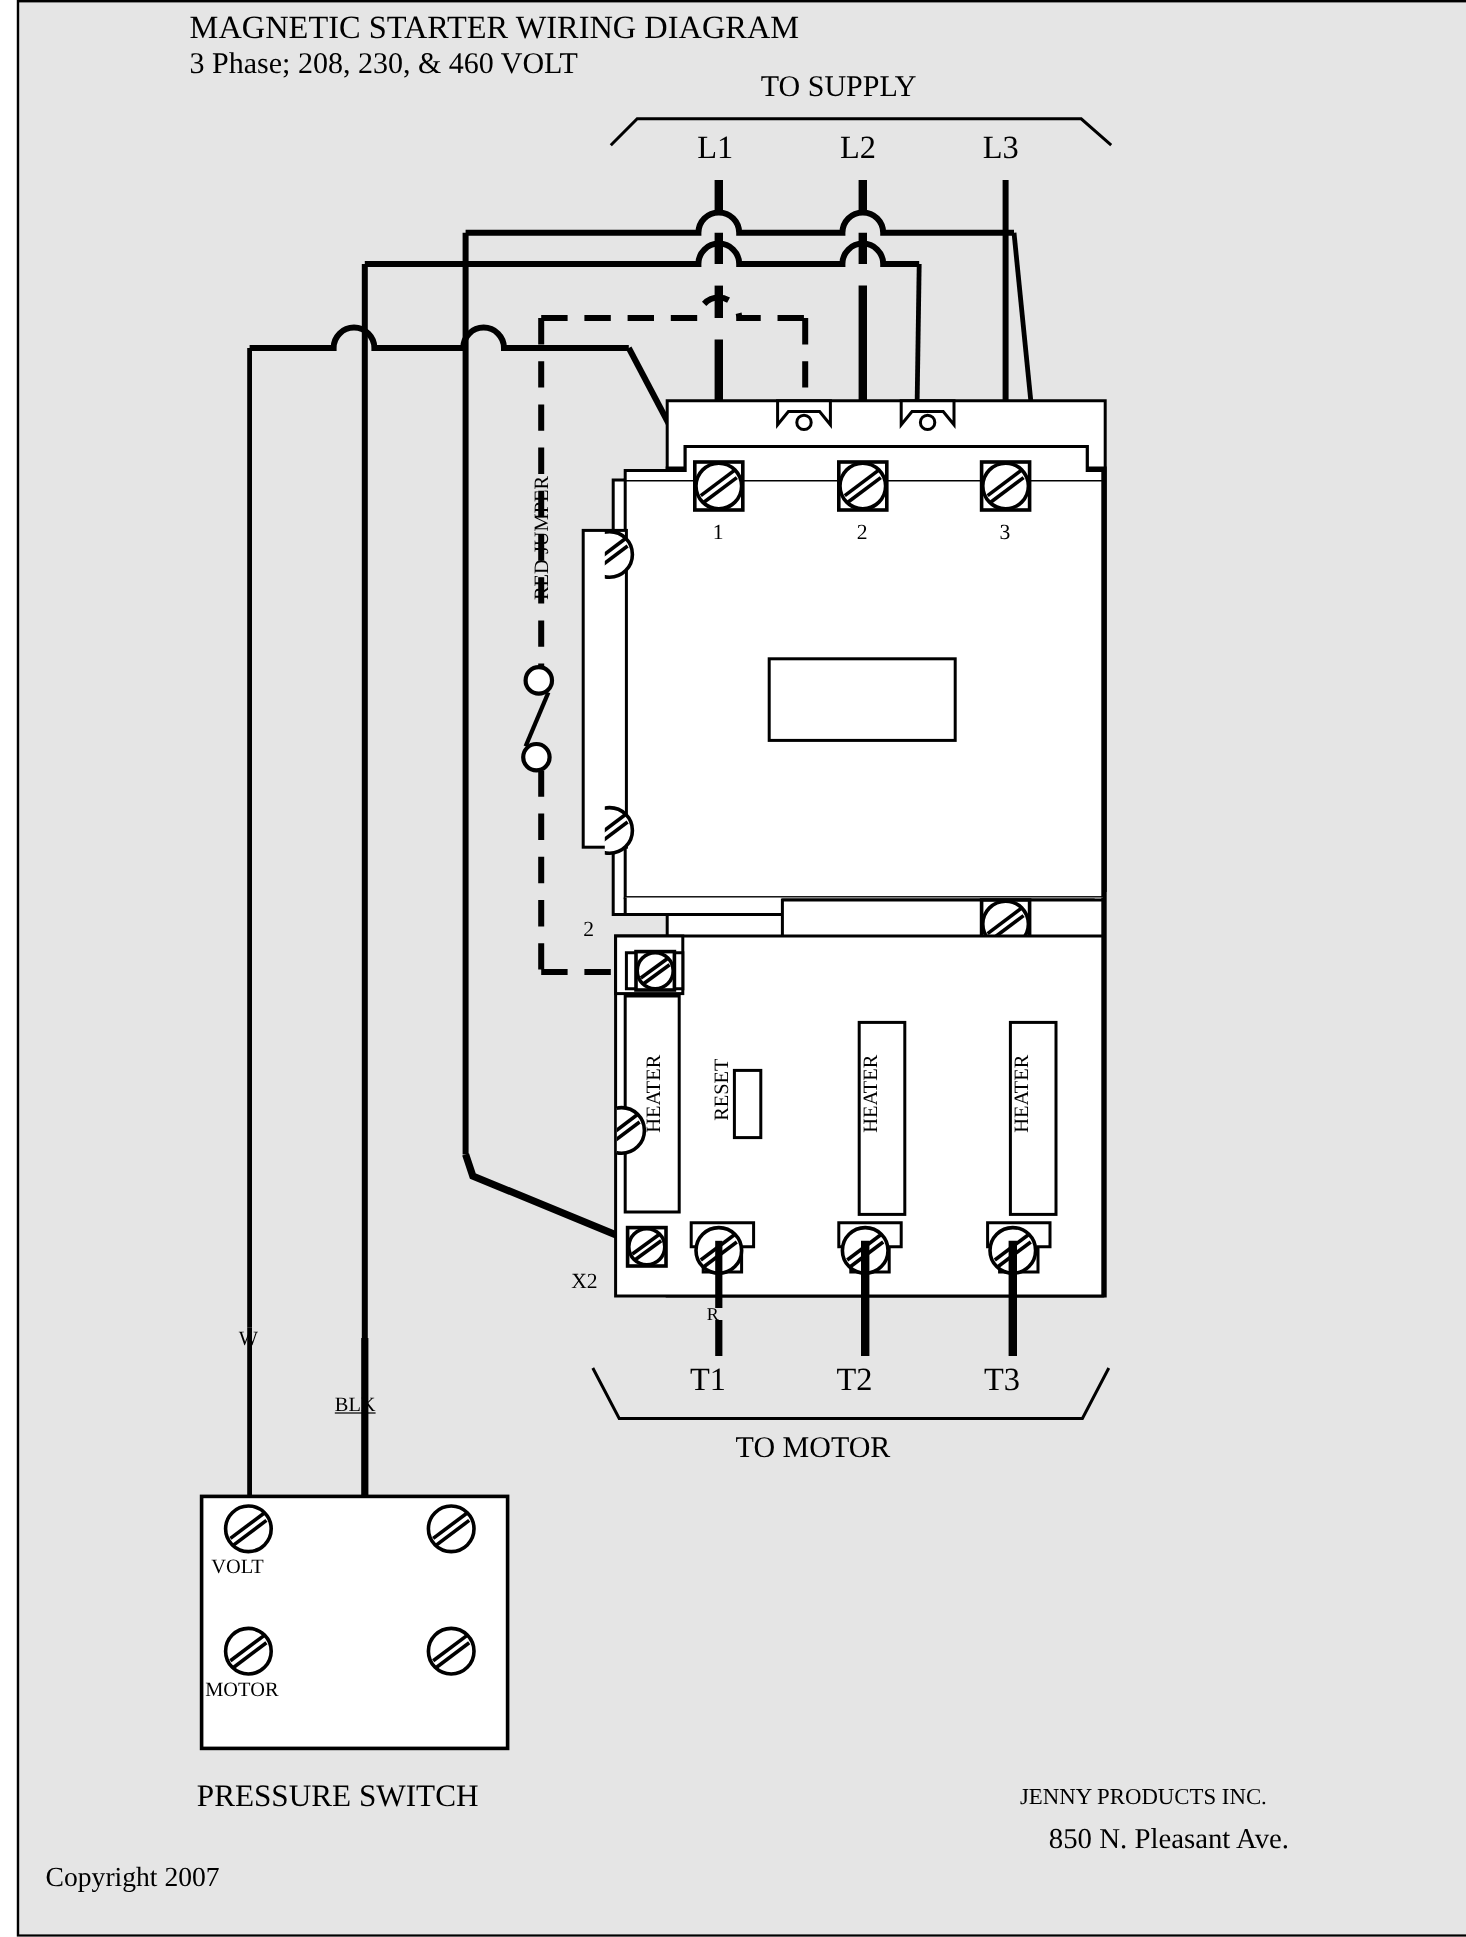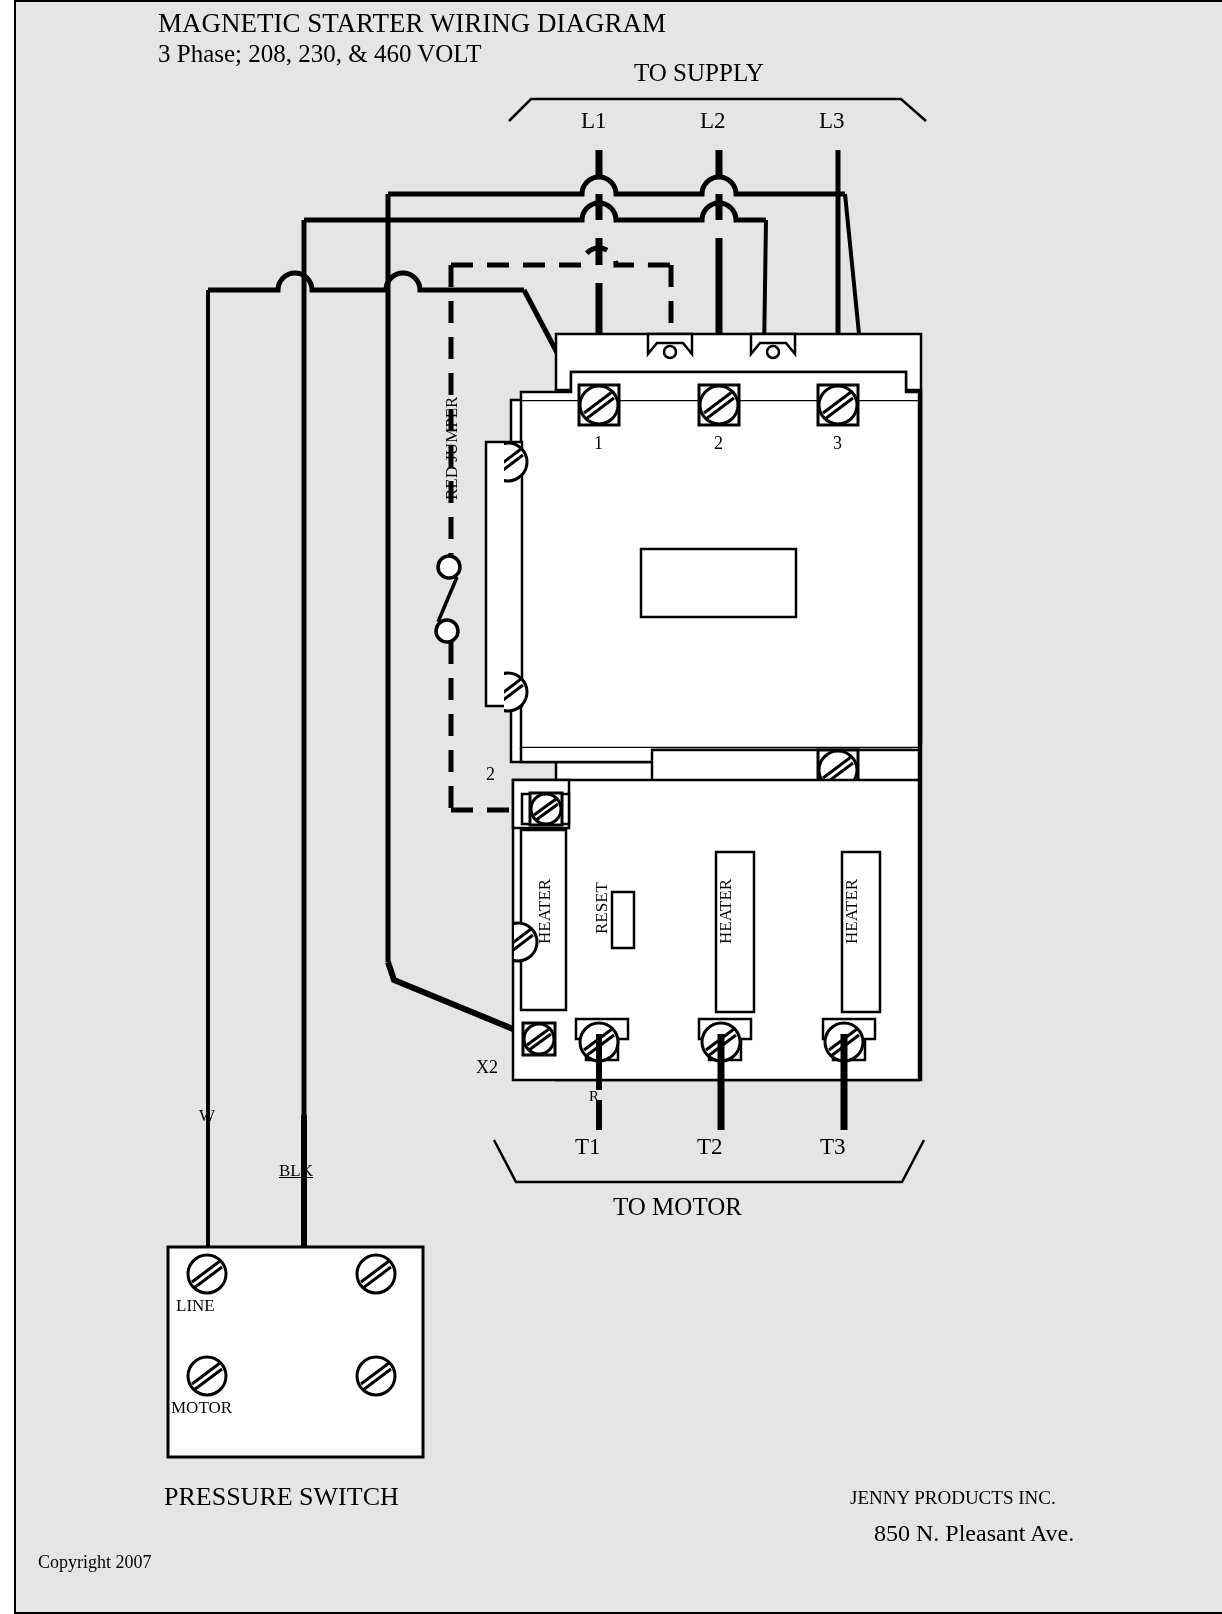--- a/index.html
+++ b/index.html
@@ -12,29 +12,29 @@
     box-sizing: border-box;
     border: 2px solid #000;
     overflow: hidden;
     margin-left: 14px;
   }
   #svgroot { position:absolute; left:0; top:0; width:1222px; height:1614px; }
   .txt { position:absolute; color:#000; white-space:nowrap; }
   .t-title  { font-size:27px; }
   .t-sub    { font-size:25px; }
   .t-supply { font-size:25px; }
-  .t-lbl    { font-size:23px; }
+  .t-lbl    { font-size:27px; }
   .t-num    { font-size:18px; }
   .t-small  { font-size:17px; }
   .t-tiny   { font-size:15px; }
   .t-rot    { transform-origin: 0 0; }
   .t-psw    { font-size:26px; }
   .t-corp   { font-size:19px; }
   .t-addr   { font-size:24px; }
-  .t-copy   { font-size:18px; }
+  .t-copy   { font-size:23px; }
 </style>
 </head>
 <body>
 
 <div id="page">
 
   <svg id="svgroot" viewBox="0 0 1222 1614">
     <defs>
       <g id="screwSq">
         <rect x="-20" y="-20" width="40" height="40" fill="#fff" stroke="#000" stroke-width="3"></rect>
@@ -268,21 +268,21 @@
 
   <div class="txt t-lbl" style="left:559px; top:1132px;">T1</div>
   <div class="txt t-lbl" style="left:681px; top:1132px;">T2</div>
   <div class="txt t-lbl" style="left:804px; top:1132px;">T3</div>
 
   <div class="txt t-supply" style="left:597px; top:1191px;text-align:right;">TO MOTOR</div>
 
   <div class="txt t-small" style="left:183px; top:1104px;">W</div>
   <div class="txt t-small" style="left:263px; top:1159px;text-decoration:underline;">BLK</div>
 
-  <div class="txt t-small" style="left:160px; top:1294px;">LINE</div>
+  <div class="txt t-small" style="left:160px; top:1294px;">VOLT</div>
   <div class="txt t-small" style="left:155px; top:1396px;">MOTOR</div>
 
   <div class="txt t-psw" style="left:148px; top:1480px;">PRESSURE SWITCH</div>
 
   <div class="txt t-corp" style="left:834px; top:1485px;">JENNY PRODUCTS INC.</div>
   <div class="txt t-addr" style="left:858px; top:1518px;">850 N. Pleasant Ave.</div>
 
   <div class="txt t-copy" style="left:22px; top:1550px;">Copyright 2007</div>
 
 </div>

